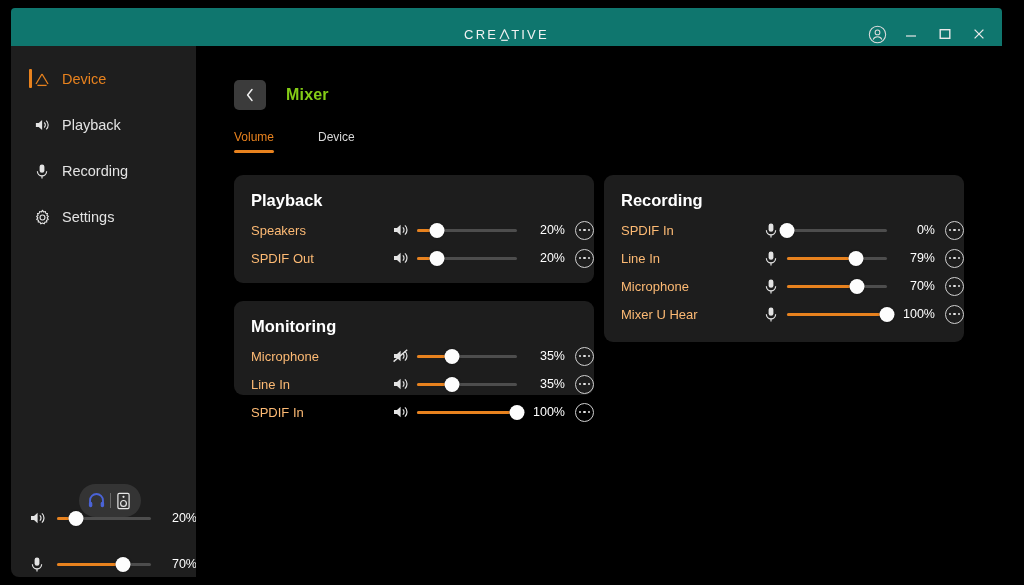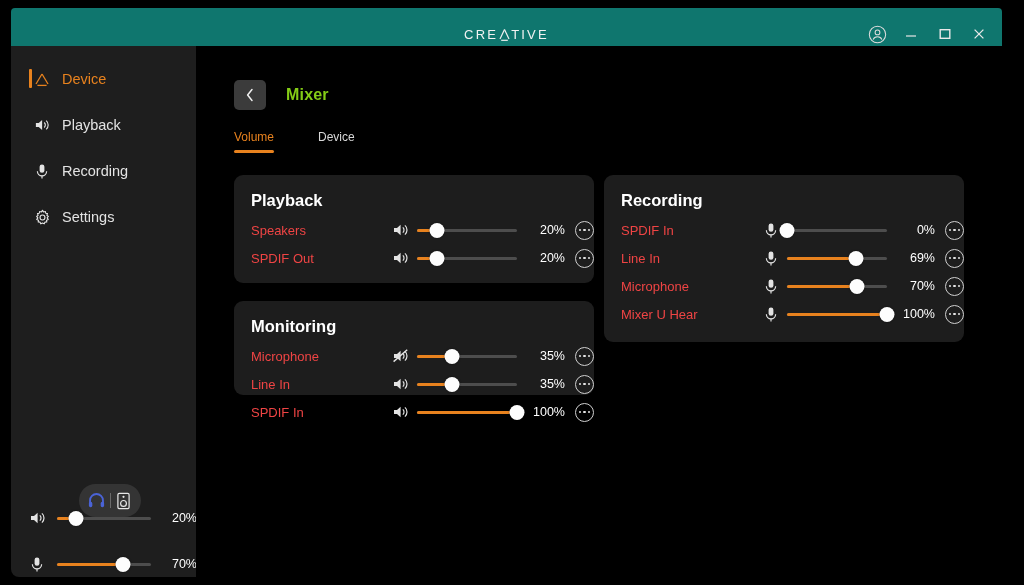--- a/index.html
+++ b/index.html
@@ -254,21 +254,21 @@
   }
 
   .ch-row {
     position: relative;
     height: 28px;
     display: flex;
     align-items: center;
     padding-left: 17px;
   }
   .ch-label {
-    color: #ef4444;
+    color: #fdba74;
     font-size: 13px;
     width: 140px;
     flex: 0 0 140px;
     white-space: nowrap;
   }
   .ch-icon {
     width: 20px; height: 20px;
     display: flex; align-items: center; justify-content: center;
     flex: 0 0 20px;
   }
@@ -630,21 +630,21 @@
                 <rect x="5.6" y="1.4" width="4.8" height="8.4" rx="2.4" fill="#e3e3e3"></rect>
                 <path d="M3.4 8.2 a4.6 4.6 0 0 0 9.2 0" fill="none" stroke="#e3e3e3" stroke-width="1.2"></path>
                 <path d="M8 12.8 V15.4" stroke="#e3e3e3" stroke-width="1.2"></path>
               </svg>
             </span>
             <span class="ch-track-wrap">
               <span class="track"></span>
               <span class="fill" style="width: 69%;"></span>
               <span class="thumb" style="left: 69%;"></span>
             </span>
-            <span class="ch-pct">69%</span>
+            <span class="ch-pct">79%</span>
             <span class="ch-more">
                 <span class="dots">
                   <i></i>
                   <i></i>
                   <i></i>
                 </span>
               </span>
           </div>
 
           <div class="ch-row">

